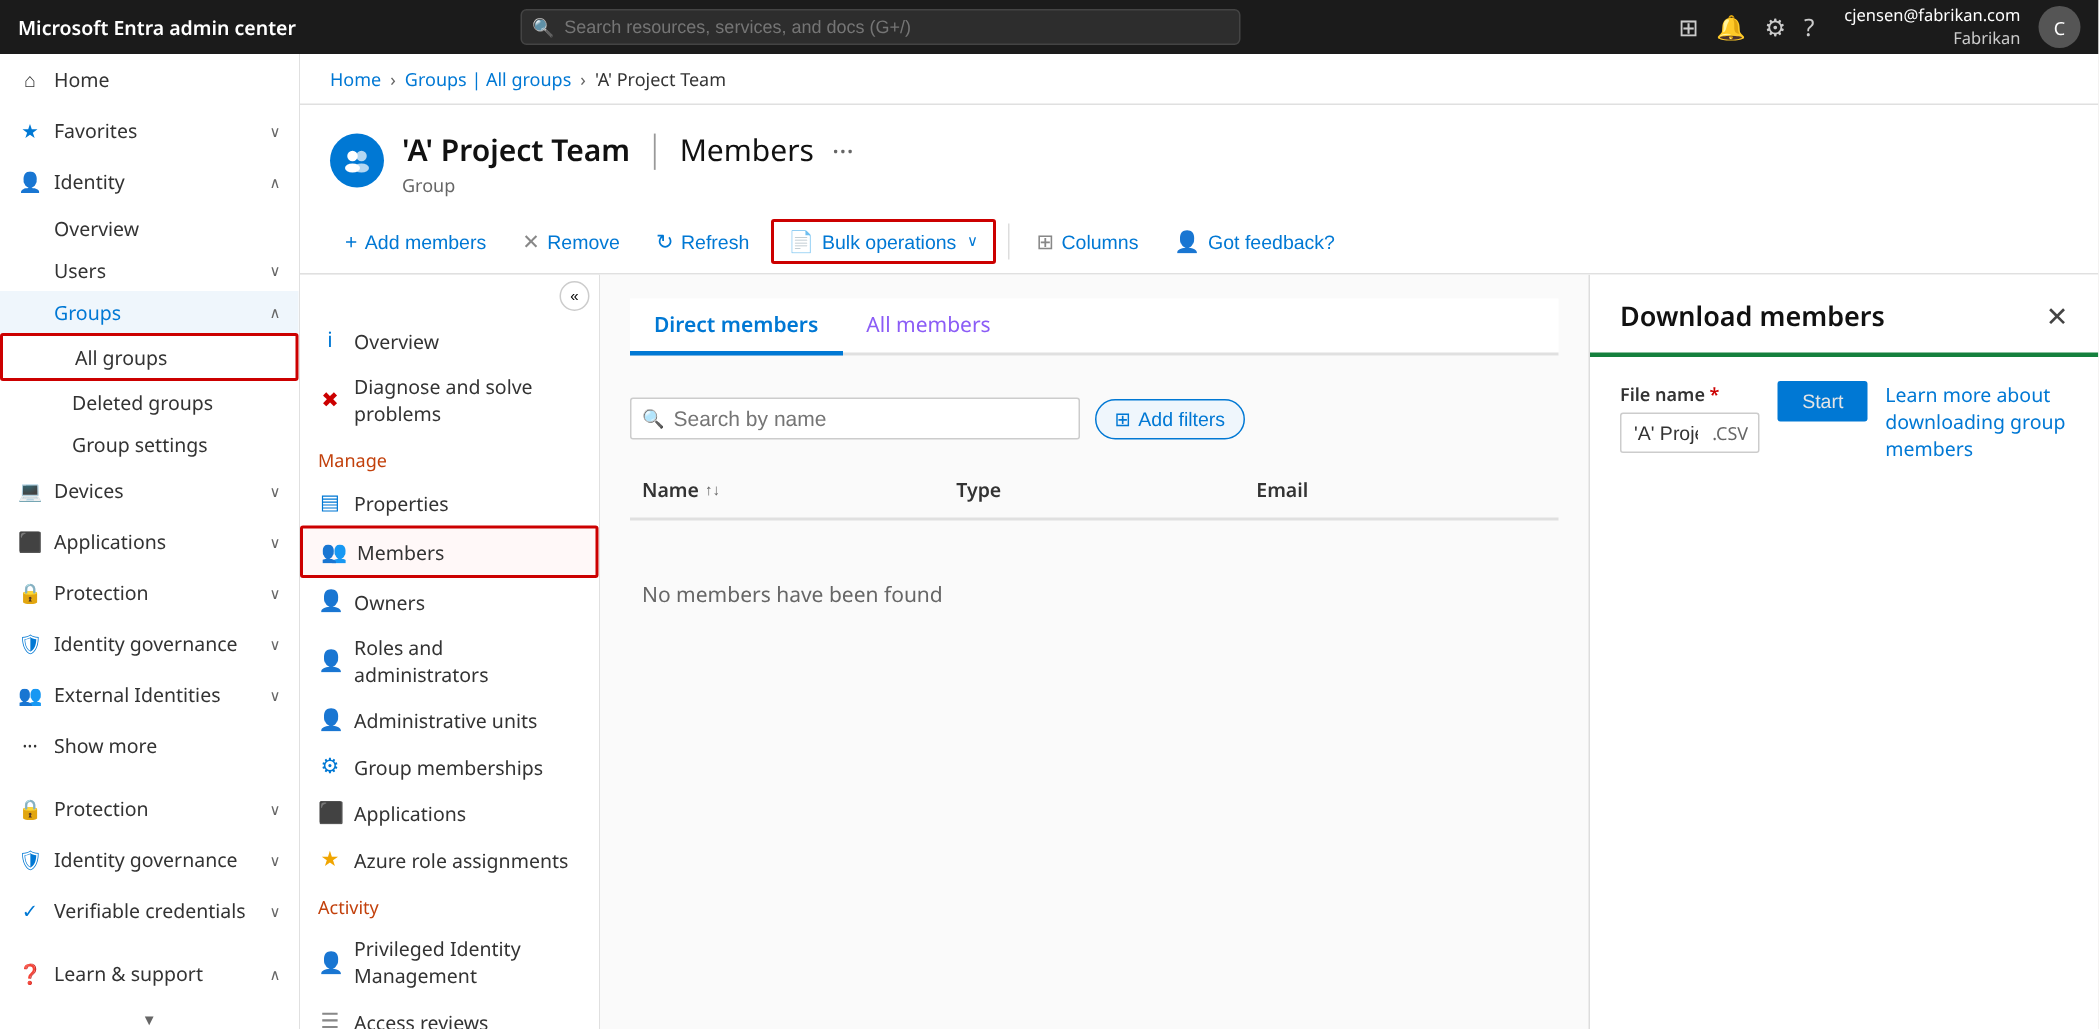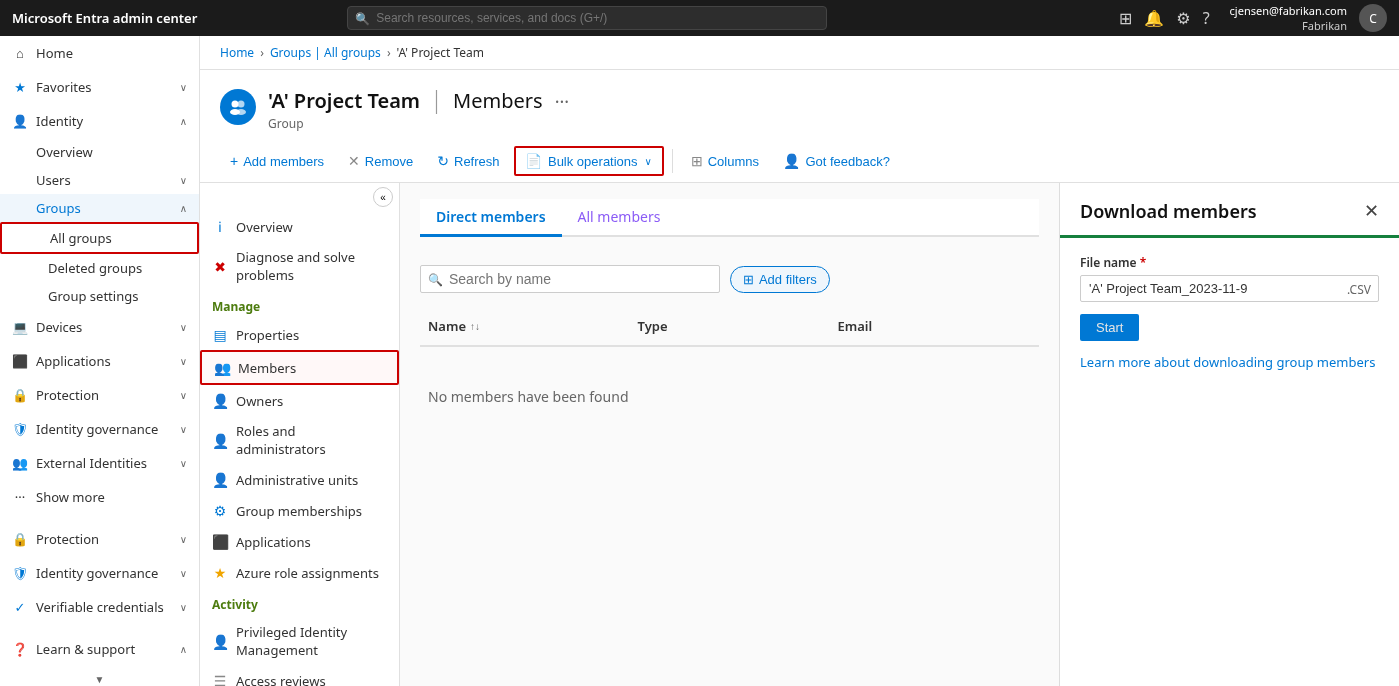--- a/index.html
+++ b/index.html
@@ -52,21 +52,21 @@
 
     
     .toolbar { padding: 6px 20px; background: white; display: flex; align-items: center; gap: 4px; border-bottom: 1px solid #e0e0e0; }
     .toolbar-btn { display: flex; align-items: center; gap: 5px; padding: 5px 10px; border: none; background: none; cursor: pointer; color: #0078d4; font-size: 13px; border-radius: 2px; }
     .toolbar-btn.highlighted { border: 2px solid #c00; border-radius: 2px; }
     .toolbar-btn-icon { font-size: 14px; }
     .toolbar-separator { width: 1px; height: 24px; background: #ddd; margin: 0 4px; }
 
     
     .left-nav { width: 200px; background: white; border-right: 1px solid #e0e0e0; overflow-y: auto; flex-shrink: 0; }
-    .left-nav-section { padding: 8px 12px 4px; font-size: 12px; font-weight: 700; color: #4d7c0f; }
+    .left-nav-section { padding: 8px 12px 4px; font-size: 12px; font-weight: 400; color: #c2410c; }
     .left-nav-item { display: flex; align-items: center; gap: 8px; padding: 6px 12px; cursor: pointer; color: #333; font-size: 13px; }
     .left-nav-item.highlighted { border: 2px solid #c00; }
     .left-nav-item-icon { width: 16px; flex-shrink: 0; text-align: center; font-size: 14px; }
 
     
     .main-content { flex: 1; display: flex; flex-direction: column; overflow: hidden; background: #fafafa; }
     .main-inner { flex: 1; padding: 16px 20px; overflow-y: auto; }
 
     
     .tabs { display: flex; border-bottom: 2px solid #e0e0e0; margin-bottom: 28px; background: white; }
@@ -84,21 +84,21 @@
     .table-header { display: grid; grid-template-columns: 1fr 200px 1fr; border-bottom: 2px solid #e0e0e0; padding: 6px 0; }
     .table-col-header { font-size: 13px; font-weight: 600; color: #333; padding: 4px 8px; display: flex; align-items: center; gap: 4px; }
     .sort-icon { font-size: 10px; color: #666; }
     .table-empty { padding: 40px 8px; color: #666; font-size: 14px; }
 
     
     .right-panel { width: 340px; background: white; border-left: 1px solid #ddd; display: flex; flex-direction: column; flex-shrink: 0; overflow-y: auto; }
     .right-panel-header { display: flex; align-items: center; justify-content: space-between; padding: 16px 20px 12px; border-bottom: 3px solid #15803d; }
     .right-panel-title { font-size: 18px; font-weight: 600; color: #111; }
     .right-panel-close { cursor: pointer; font-size: 18px; color: #444; border: none; background: none; }
-    .right-panel-body { padding: 16px 20px; display: flex; flex-direction: column; gap: 12px; }
+    .right-panel-body { padding: 16px 20px; display: flex; flex-direction: row; gap: 12px; }
     .field-label { font-size: 12px; font-weight: 600; color: #333; margin-bottom: 4px; }
     .field-required { color: #c00; }
     .field-input-wrap { position: relative; }
     .field-input { width: 100%; border: 1px solid #ccc; border-radius: 2px; padding: 5px 48px 5px 8px; font-size: 13px; color: #333; outline: none; }
     .field-suffix { position: absolute; right: 8px; top: 50%; transform: translateY(-50%); color: #666; font-size: 12px; }
     .start-btn { background: #0078d4; color: #e5e5e5; border: none; border-radius: 2px; padding: 6px 16px; font-size: 13px; cursor: pointer; width: fit-content; }
     .right-panel-link { color: #0078d4; font-size: 13px; cursor: pointer; line-height: 1.4; }
 
     
     .icon-blue { color: #0078d4; }

